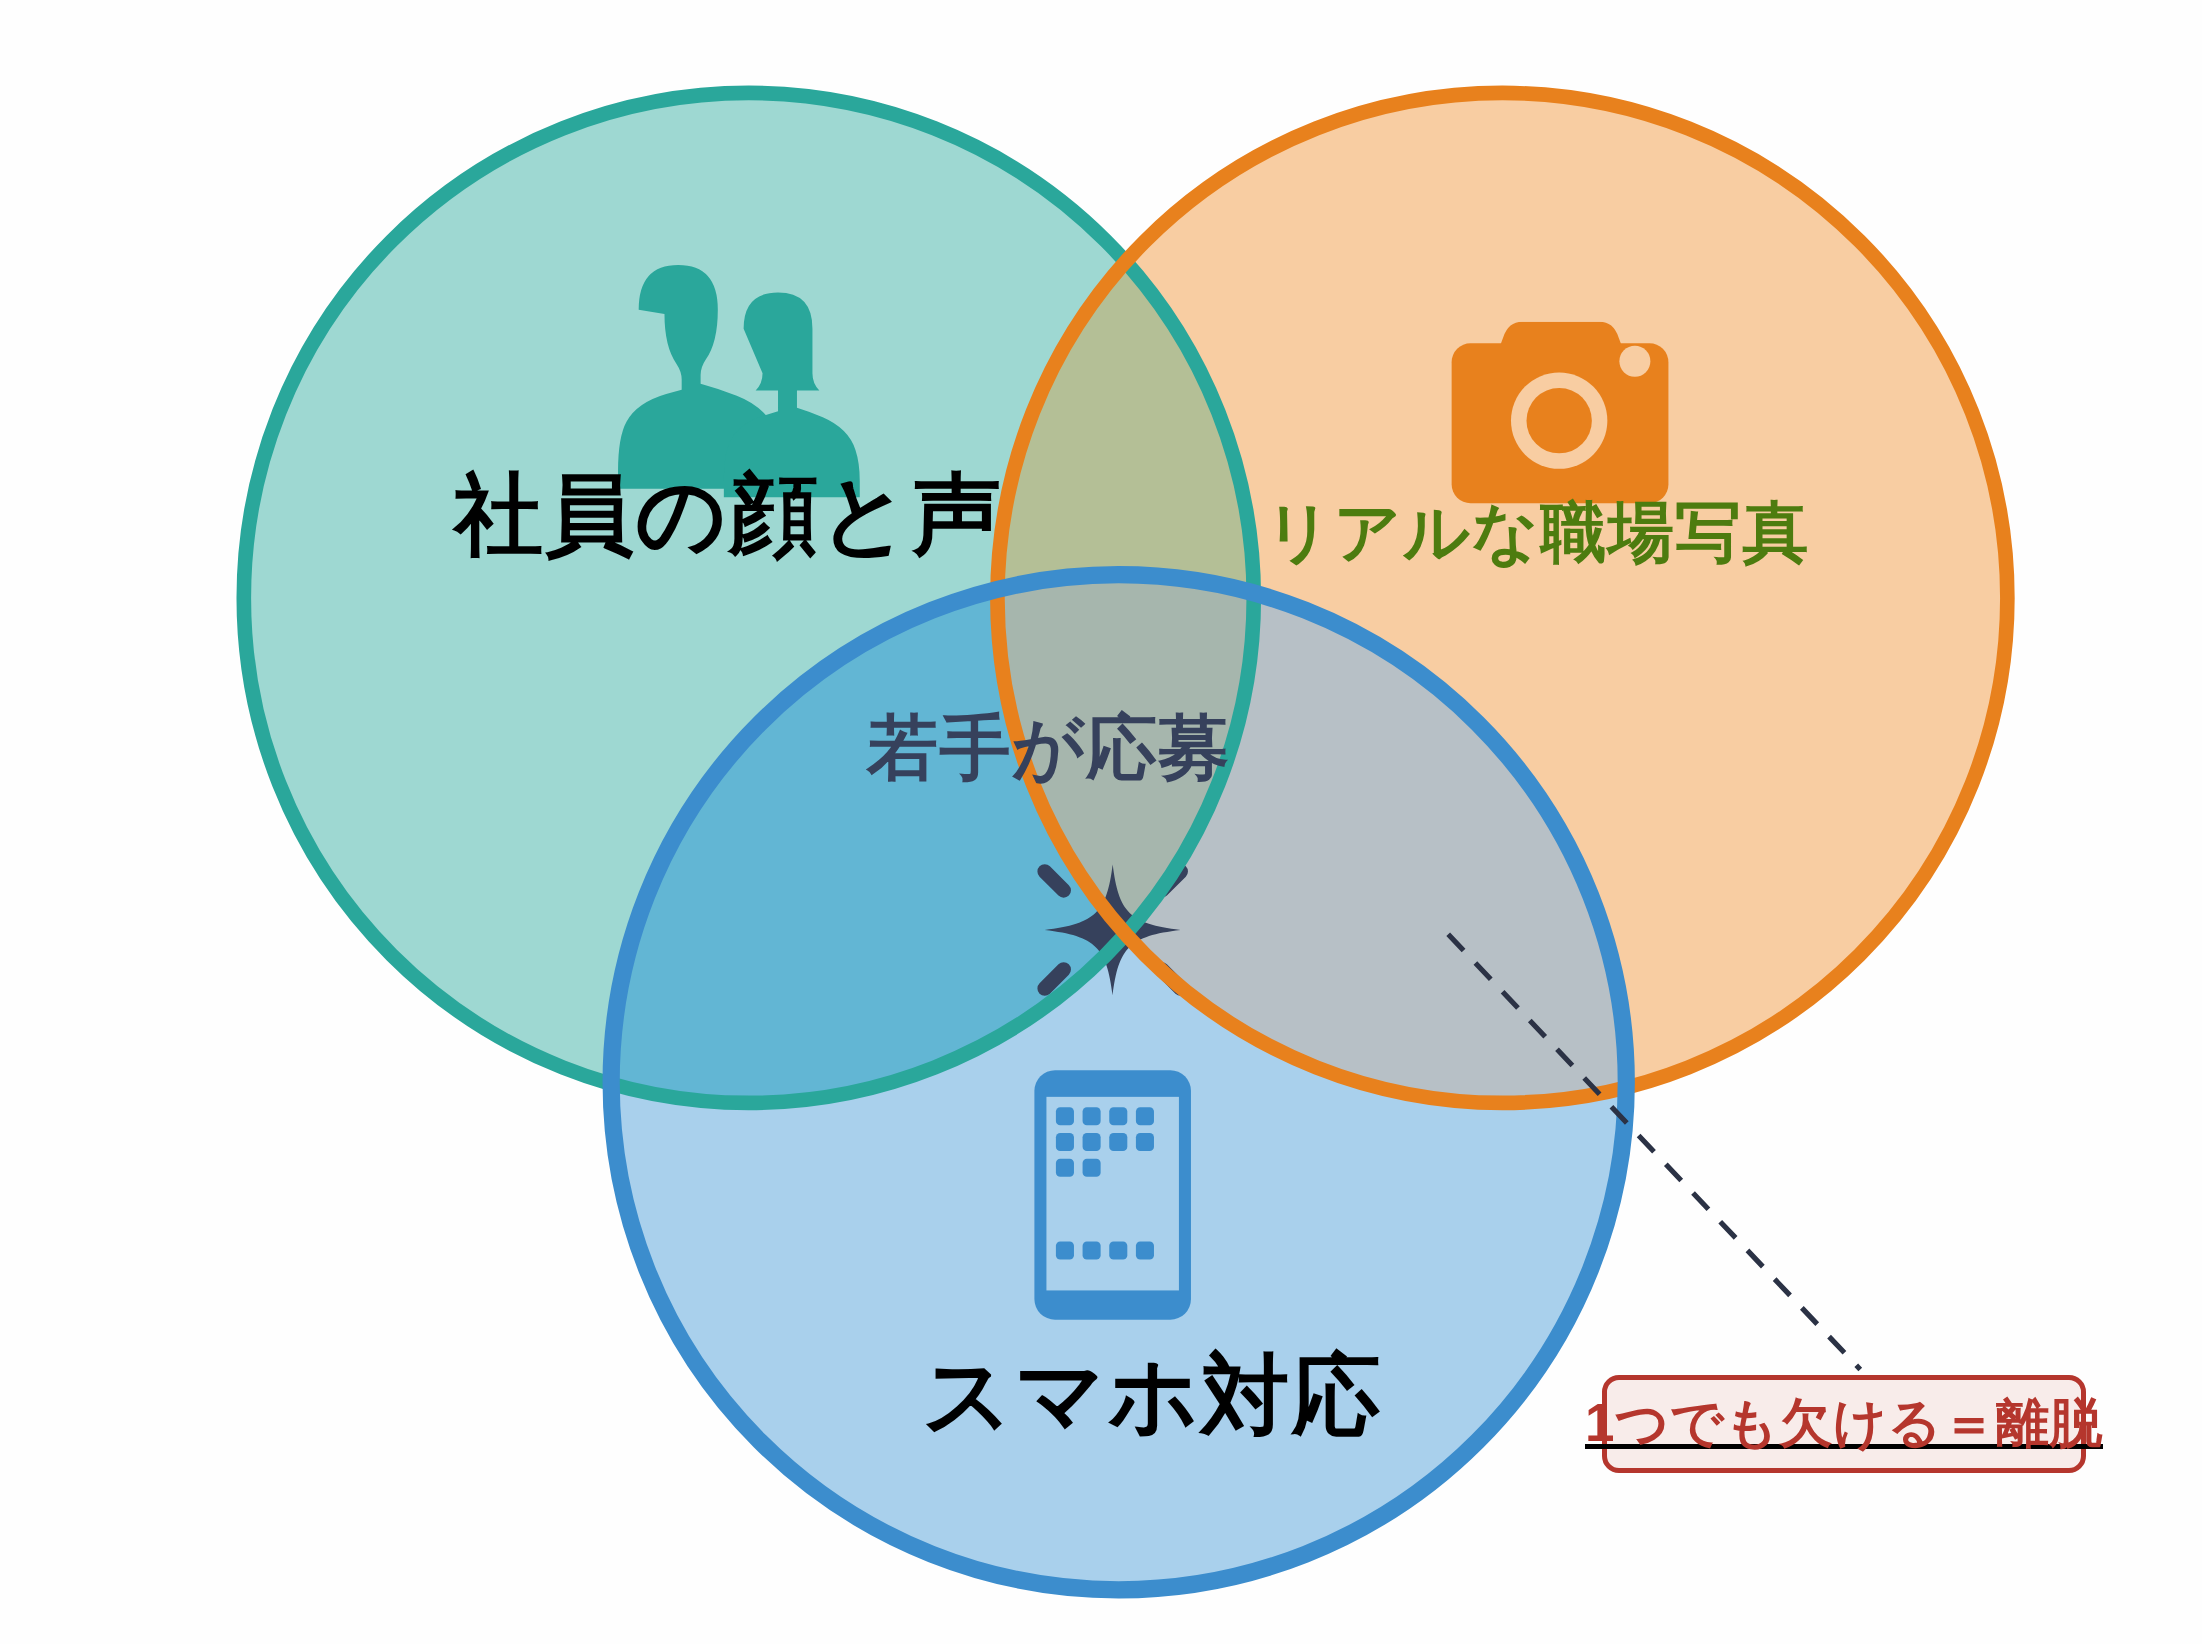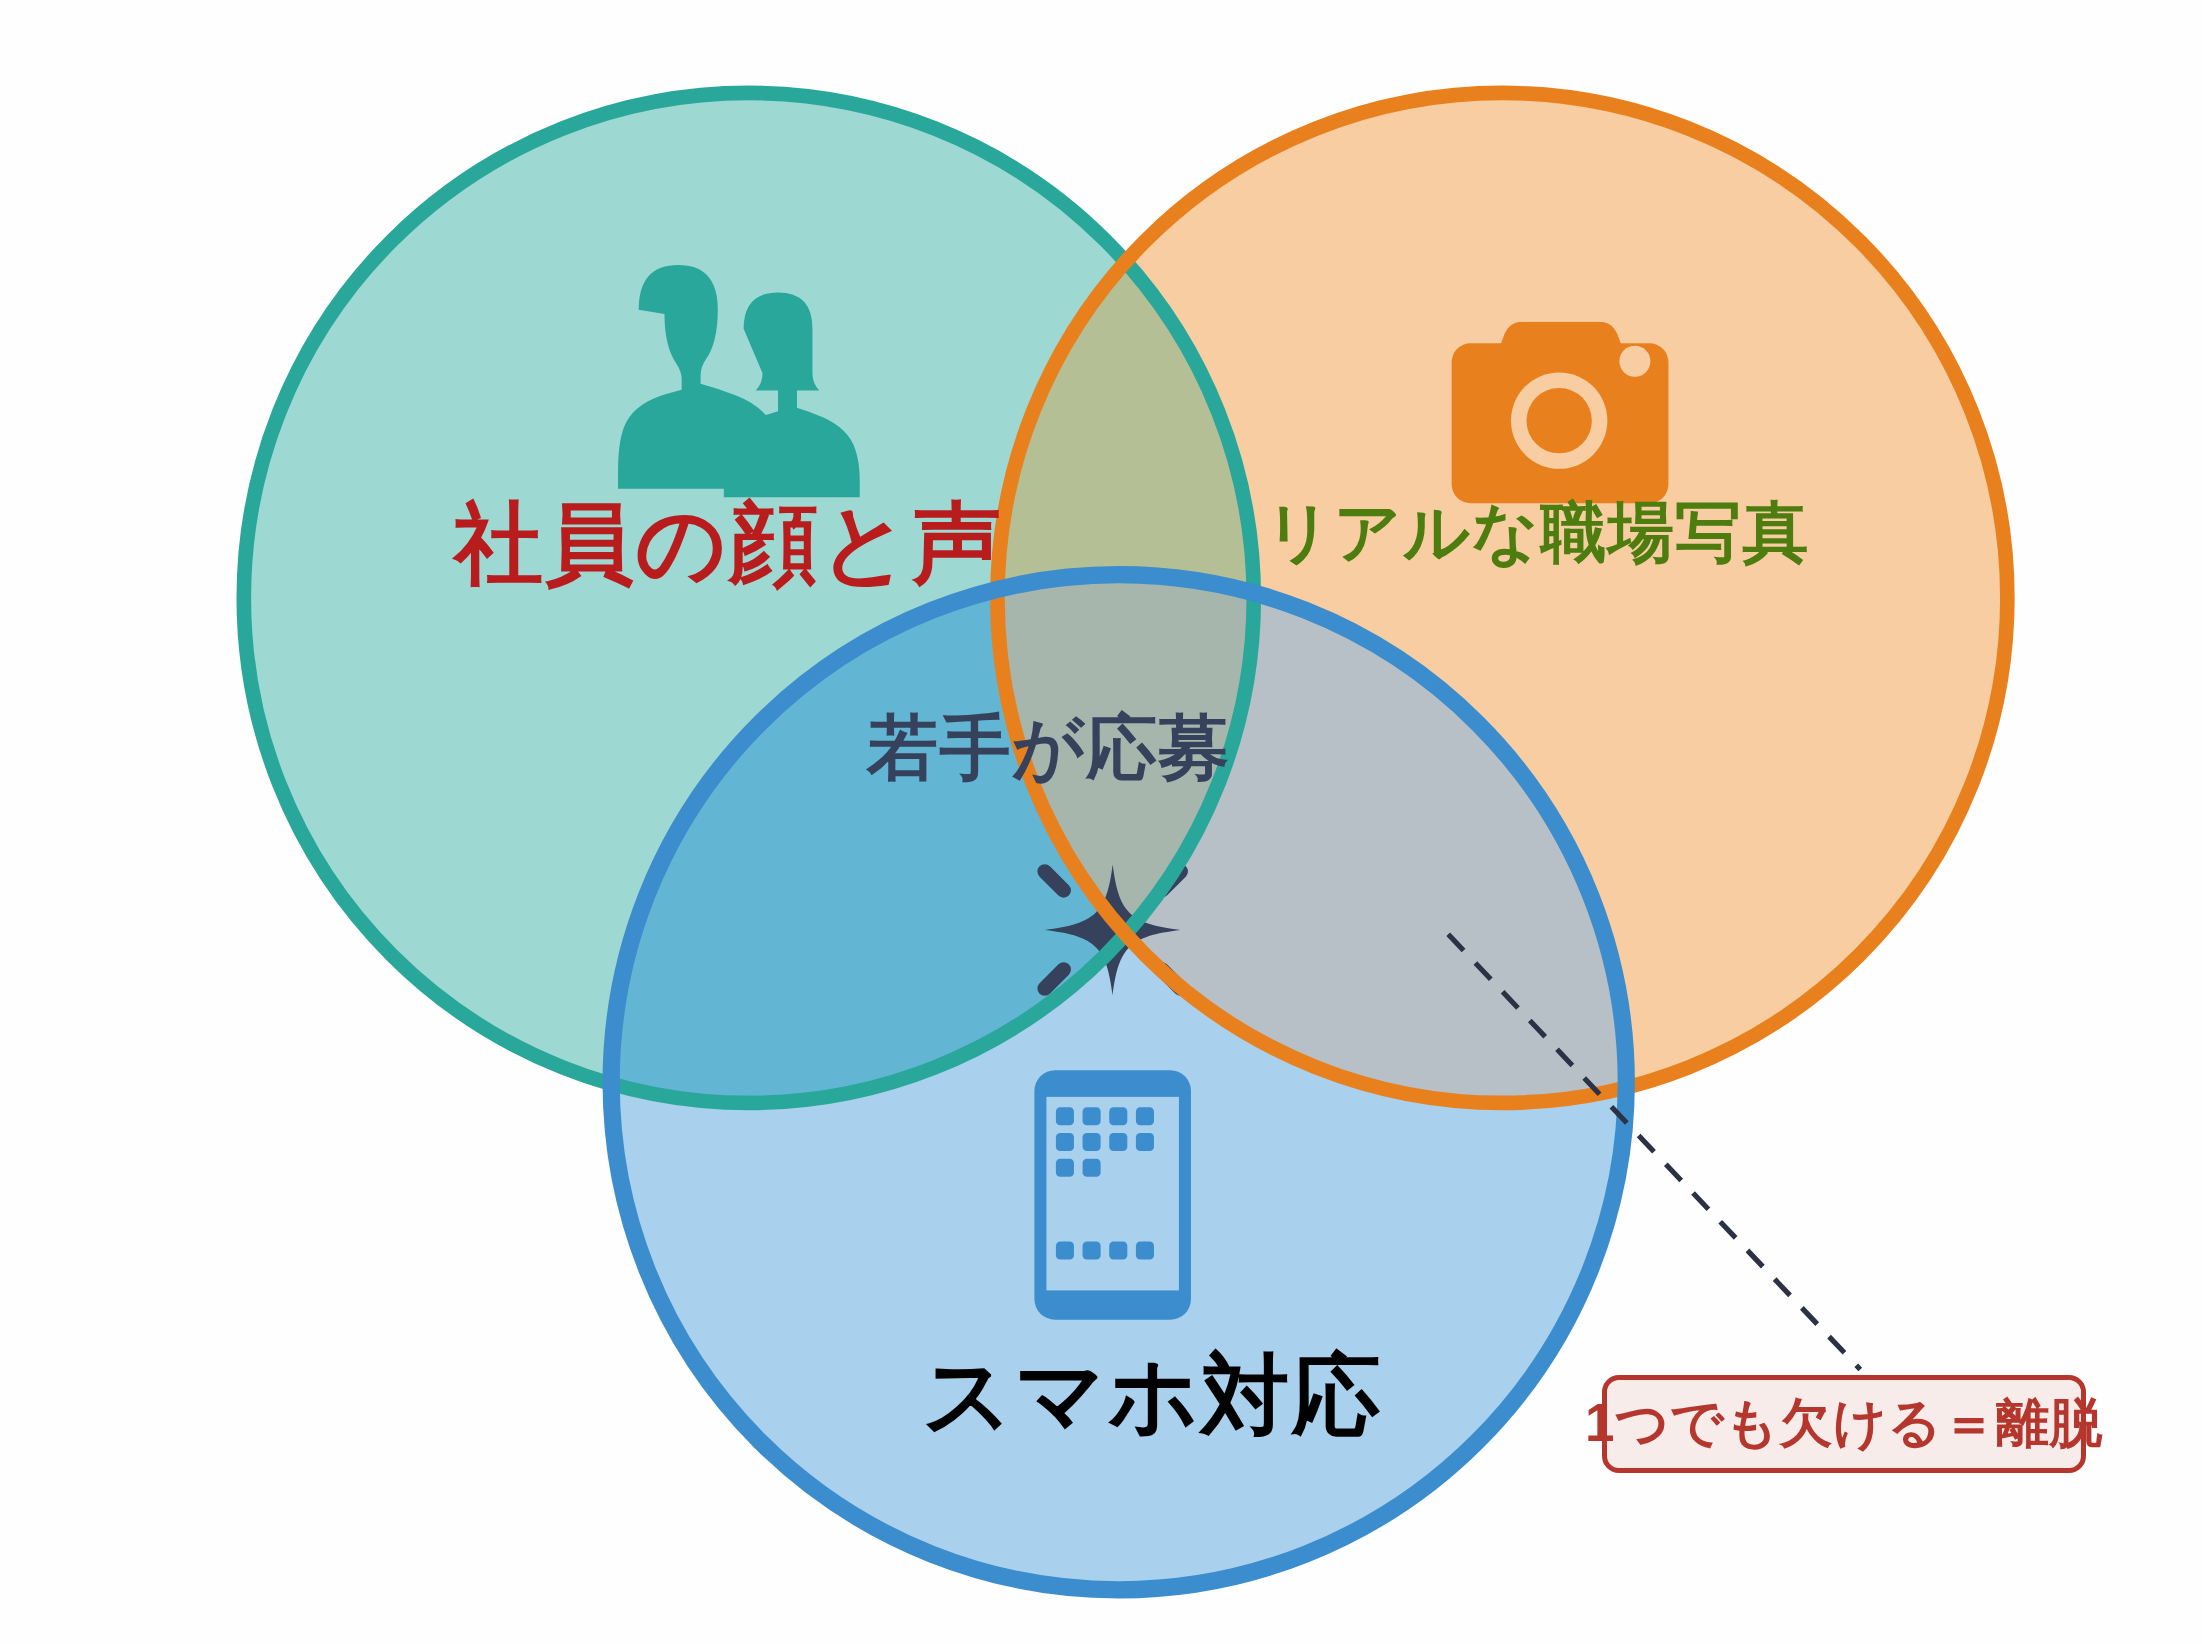--- a/index.html
+++ b/index.html
@@ -29,23 +29,23 @@
   }
   .lbl {
     position: absolute;
     white-space: nowrap;
     font-weight: 700;
     letter-spacing: 0.02em;
     line-height: 1;
   }
   #label-left {
     left: 454px;
-    top: 499px;
+    top: 470px;
     font-size: 89px;
-    color: #b91c1c;
+    color: #000000;
   }
   #label-right {
     left: 1265px;
     top: 499px;
     font-size: 66px;
     color: #4d7c0f;
   }
   #label-bottom {
     left: 922px;
     top: 1351px;
@@ -64,20 +64,21 @@
     top: 1375px;
     width: 484px;
     height: 98px;
     box-sizing: border-box;
     border: 5.2px solid #b5362d;
     border-radius: 17px;
     background: #f8ecea;
     display: flex;
     align-items: center;
     justify-content: center;
+    text-decoration: underline;
   }
   #callout-text {
     font-size: 53px;
     font-weight: 700;
     color: #b5362d;
     white-space: nowrap;
     letter-spacing: 0.01em;
   }
 </style>
 </head>

